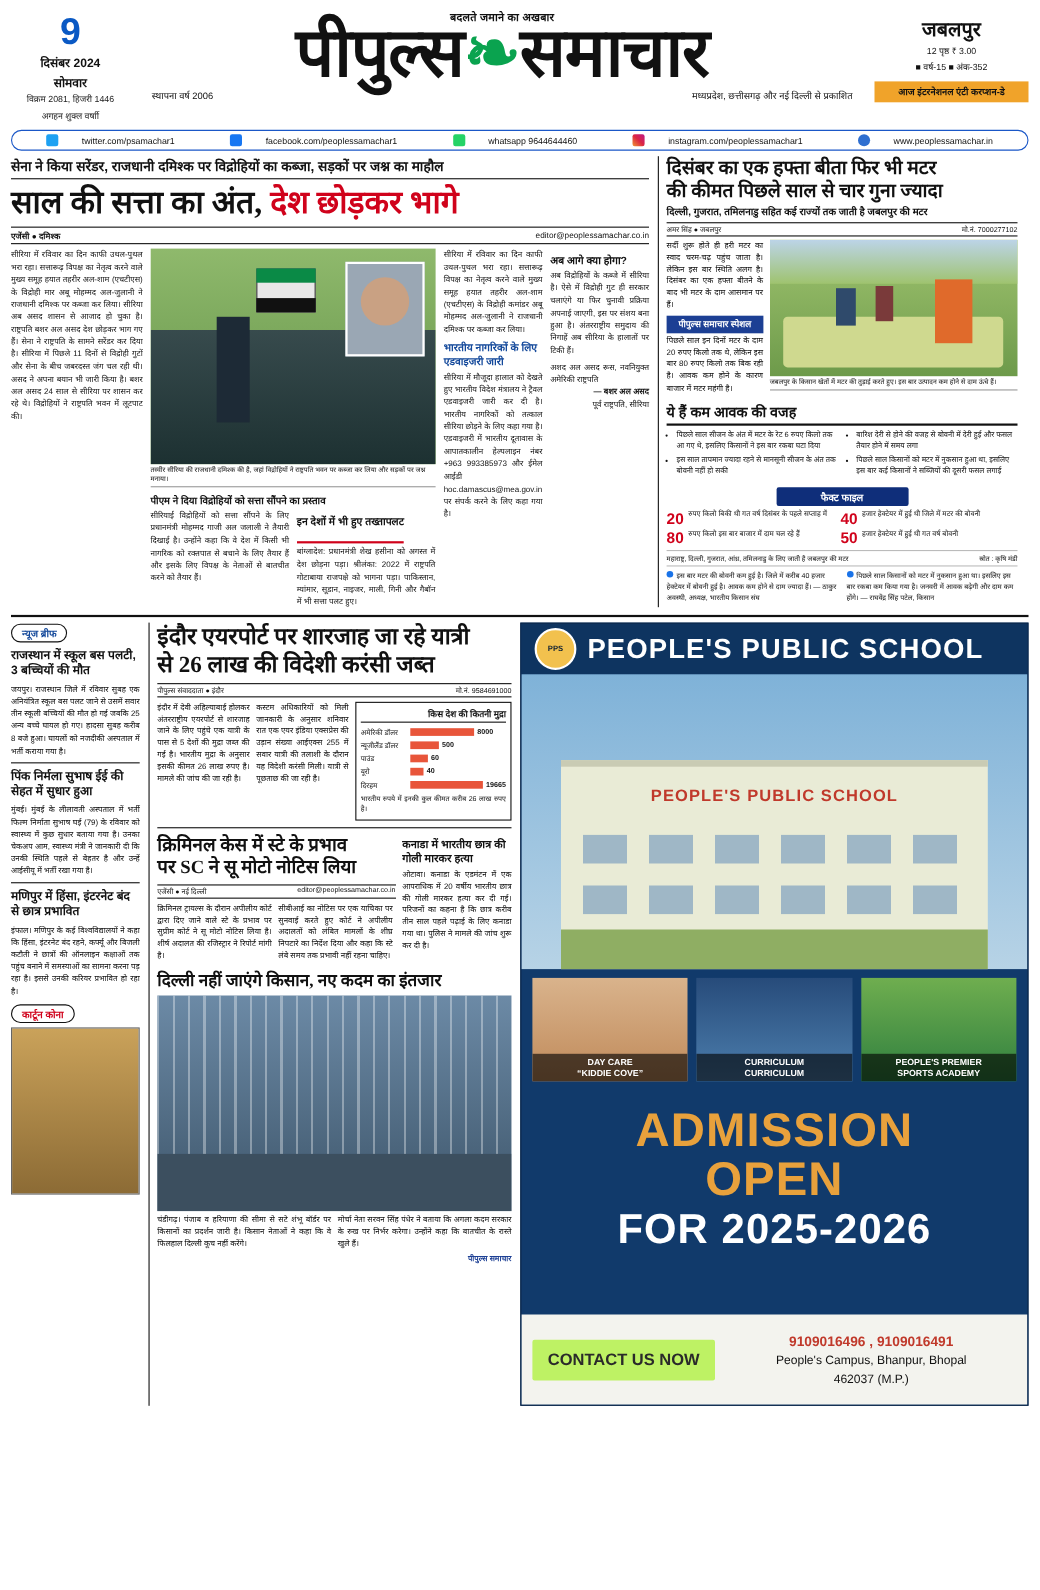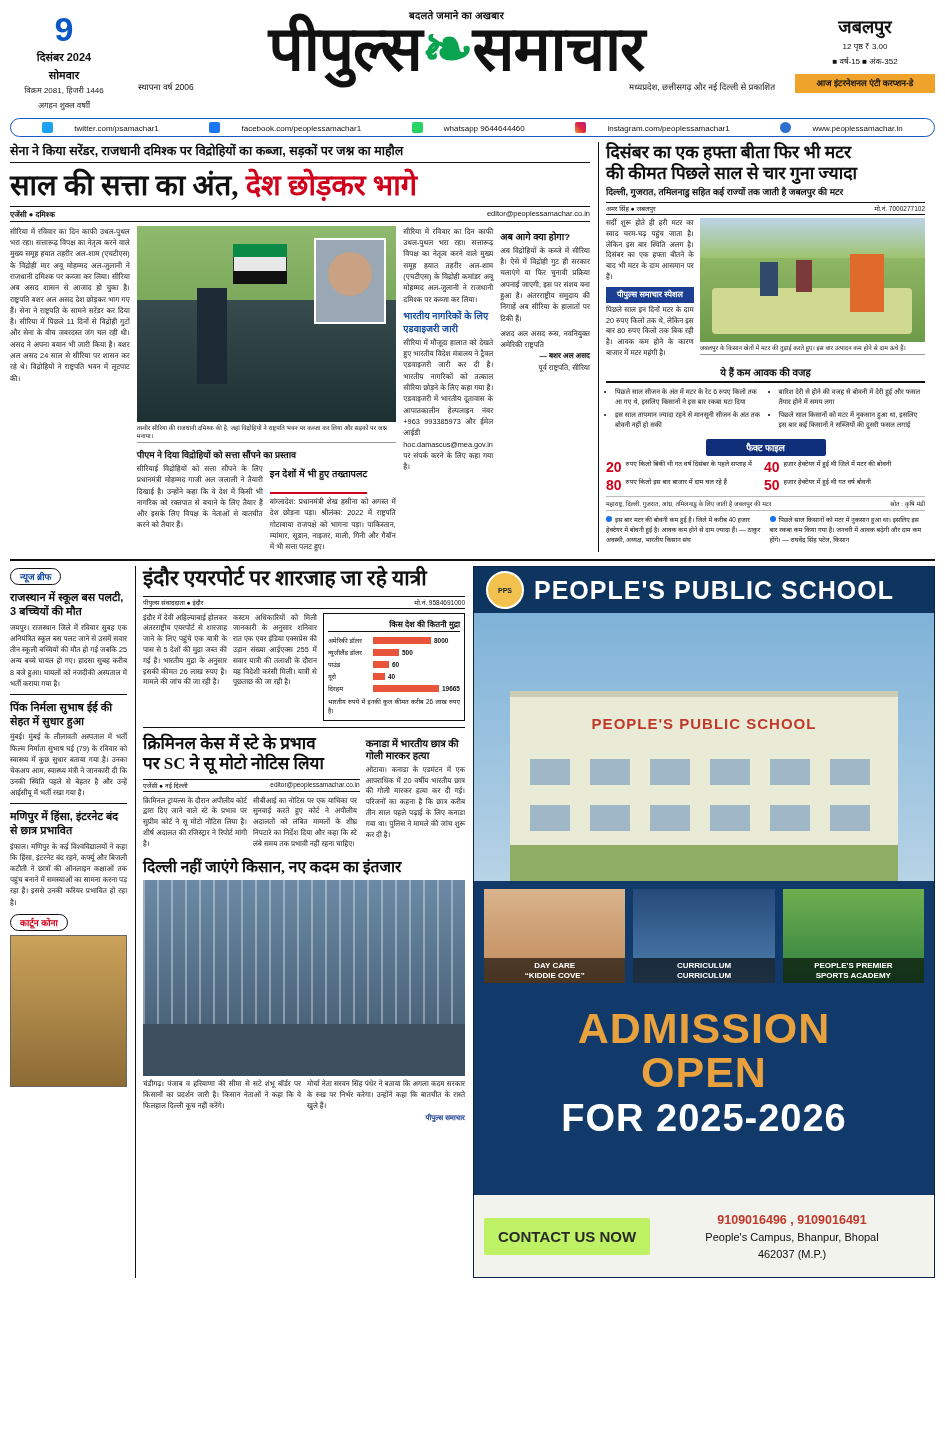--- a/index.html
+++ b/index.html
@@ -72,21 +72,21 @@
   .rtop h2 { font-size:17.5px; font-weight:bold; line-height:1.22; margin:0 0 3px;
              font-family:"Liberation Serif", serif;}
   .rtop .dek { font-size:9px; font-weight:bold; line-height:1.3; }
   .rtop .meta { font-size:6.5px; border-top:1px solid #111; border-bottom:1px solid #111;
                 margin:3px 0; padding:1px 0; display:flex; justify-content:space-between;}
   .rtop-body { display:flex; gap:6px; }
   .rt-col { width:88px; font-size:7.2px; line-height:1.5; text-align:justify; }
   .rt-img { width:226px; }
   .brandtag { background:#1c3f94; color:#fff; font-size:8px; font-weight:bold; text-align:center;
               padding:2px 4px; margin:4px 0 2px; }
-  .why-head { text-align:center; font-size:10px; font-weight:bold; border-bottom:2px solid #111;
+  .why-head { font-size:13px; font-weight:bold; border-bottom:2px solid #111;
               padding-bottom:2px; margin:6px 0 4px;}
   .why-grid { display:flex; gap:8px; font-size:6.8px; line-height:1.5; }
   .why-grid ul { margin:0; padding-left:9px; }
   .why-grid li { margin-bottom:3px; }
   .factfile { background:#0f2e7a; color:#fff; font-size:9px; font-weight:bold; text-align:center;
               padding:2px; width:120px; margin:6px auto 4px; border-radius:2px;}
   .facts { display:flex; flex-wrap:wrap; gap:4px 10px; font-size:6.5px; line-height:1.35;}
   .fact { display:flex; gap:4px; width:148px; }
   .fact .num { color:#d0021b; font-size:14px; font-weight:bold; line-height:1; }
   .factnote { display:flex; gap:8px; font-size:6.2px; margin-top:4px; border-top:1px solid #bbb;
@@ -356,20 +356,21 @@
         <div class="nb-h">मणिपुर में हिंसा, इंटरनेट बंद से छात्र प्रभावित</div>
         <div class="nb-t">इंफाल। मणिपुर के कई विश्वविद्यालयों ने कहा कि हिंसा, इंटरनेट बंद रहने, कर्फ्यू और बिजली कटौती ने छात्रों की ऑनलाइन कक्षाओं तक पहुंच बनाने में समस्याओं का सामना करना पड़ रहा है। इससे उनकी करियर प्रभावित हो रहा है।</div>
       </div>
       <div class="cartoon-tab">कार्टून कोना</div>
       <div class="photo cart" style="height:152px;margin-top:4px;border:1px solid #666;"></div>
     </div>
 
     <div class="colB">
       <div class="bh">
         <div>इंदौर एयरपोर्ट पर शारजाह जा रहे यात्री</div>
+        <div>से 26 लाख की विदेशी करंसी जब्त</div>
       </div>
       <div class="bmeta">
         <span>पीपुल्स संवाददाता ● इंदौर</span>
         <span>मो.नं. 9584691000</span>
       </div>
       <div class="b2">
         <div class="bc">इंदौर में देवी अहिल्याबाई होलकर अंतरराष्ट्रीय एयरपोर्ट से शारजाह जाने के लिए पहुंचे एक यात्री के पास से 5 देशों की मुद्रा जब्त की गई है। भारतीय मुद्रा के अनुसार इसकी कीमत 26 लाख रुपए है। मामले की जांच की जा रही है।</div>
         <div class="bc">कस्टम अधिकारियों को मिली जानकारी के अनुसार शनिवार रात एक एयर इंडिया एक्सप्रेस की उड़ान संख्या आईएक्स 255 में सवार यात्री की तलाशी के दौरान यह विदेशी करंसी मिली। यात्री से पूछताछ की जा रही है।</div>
         <div class="infobox">
           <div class="t">किस देश की कितनी मुद्रा</div>
@@ -413,21 +414,21 @@
           <div class="bmeta">
             <span>एजेंसी ● नई दिल्ली</span>
             <span>editor@peoplessamachar.co.in</span>
           </div>
           <div style="display:flex;gap:6px;">
             <div class="bc" style="width:104px;font-size:7.2px;line-height:1.5;text-align:justify;">क्रिमिनल ट्रायल्स के दौरान अपीलीय कोर्ट द्वारा दिए जाने वाले स्टे के प्रभाव पर सुप्रीम कोर्ट ने सू मोटो नोटिस लिया है। शीर्ष अदालत की रजिस्ट्रार ने रिपोर्ट मांगी है।</div>
             <div class="bc" style="width:104px;font-size:7.2px;line-height:1.5;text-align:justify;">सीबीआई का नोटिस पर एक याचिका पर सुनवाई करते हुए कोर्ट ने अपीलीय अदालतों को लंबित मामलों के शीघ्र निपटारे का निर्देश दिया और कहा कि स्टे लंबे समय तक प्रभावी नहीं रहना चाहिए।</div>
           </div>
         </div>
         <div style="width:100px;">
-          <div class="sub-head" style="font-size:10px;line-height:1.25;font-family:Liberation Serif, serif;">कनाडा में भारतीय छात्र की गोली मारकर हत्या</div>
+          <div class="sub-head" style="font-size:10px;line-height:1.25;">कनाडा में भारतीय छात्र की गोली मारकर हत्या</div>
           <div style="font-size:7.2px;line-height:1.5;text-align:justify;">ओटावा। कनाडा के एडमंटन में एक आपराधिक में 20 वर्षीय भारतीय छात्र की गोली मारकर हत्या कर दी गई। परिजनों का कहना है कि छात्र करीब तीन साल पहले पढ़ाई के लिए कनाडा गया था। पुलिस ने मामले की जांच शुरू कर दी है।</div>
         </div>
       </div>
 
       <div class="midhead">दिल्ली नहीं जाएंगे किसान, नए कदम का इंतजार</div>
       <div class="photo cagephoto" style="height:196px;margin-top:4px;position:relative;overflow:hidden;">
         <div style="position:absolute;left:0;top:0;width:100%;height:100%;background:repeating-linear-gradient(90deg,rgba(255,255,255,.35) 0 2px,transparent 2px 14px);"></div>
         <div style="position:absolute;left:0;bottom:0;width:100%;height:52px;background:#3c4f5f;"></div>
       </div>
       <div class="mid2">

